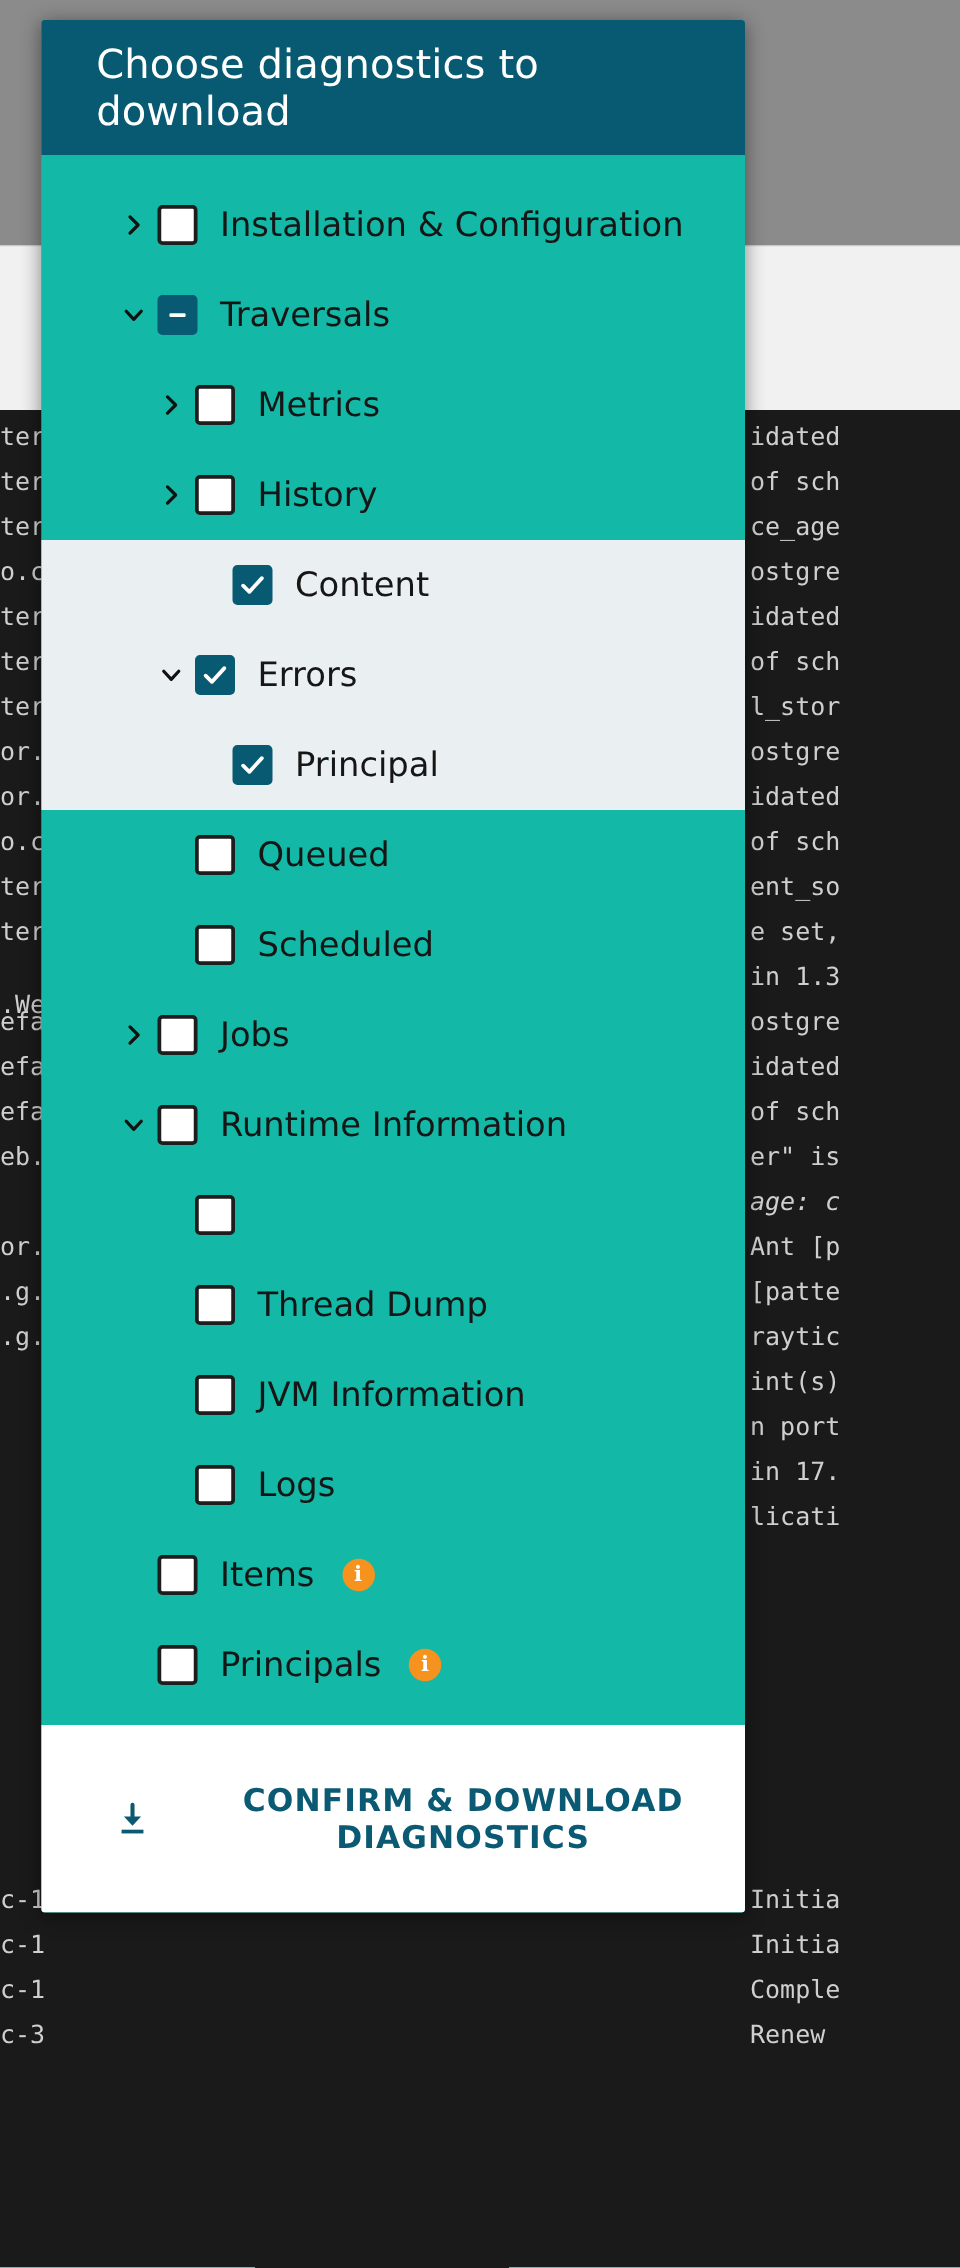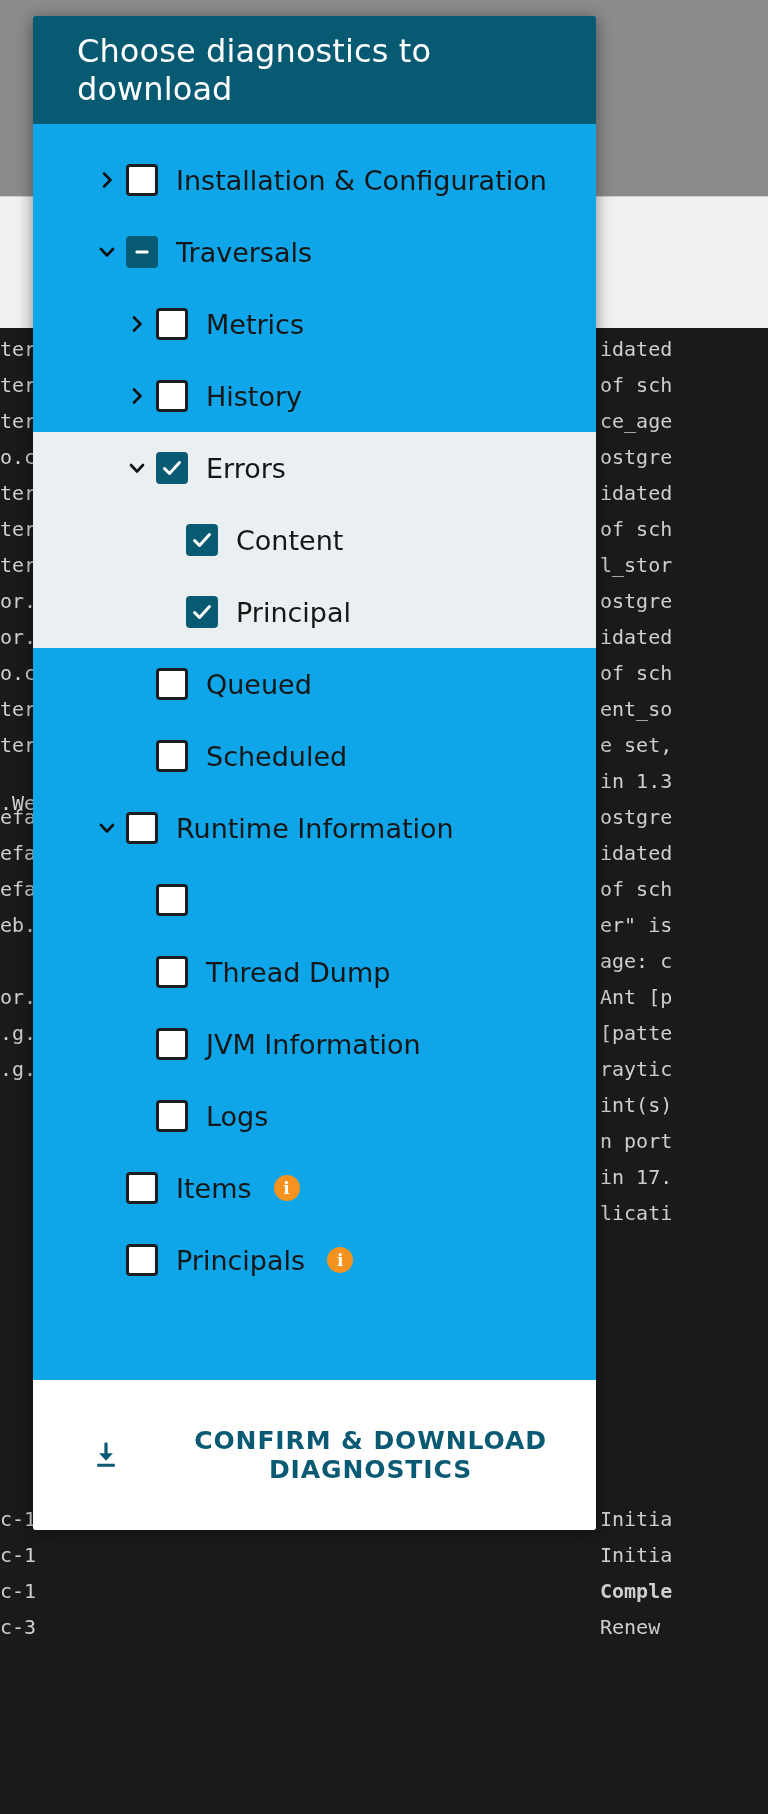--- a/index.html
+++ b/index.html
@@ -33,21 +33,21 @@
     color: #cfcfcf;
     white-space: pre;
     line-height: 22px;
   }
 
   
   #dialog {
     position: absolute;
     left: 33px; top: 16px;
     width: 563px; height: 1514px;
-    background: #0ea5e9;
+    background: #14b8a6;
     border-radius: 3px;
     box-shadow: 0 3px 16px rgba(0,0,0,0.45);
     overflow: hidden;
     z-index: 10;
   }
   #dialog-header {
     height: 108px;
     background: #075A72;
     display: flex;
     align-items: center;
@@ -184,35 +184,35 @@
       <div class="term-line" style="left: 600px; top: 262px;">ostgre</div>
       <div class="term-line" style="left: 600px; top: 298px;">idated</div>
       <div class="term-line" style="left: 600px; top: 334px;">of sch</div>
       <div class="term-line" style="left: 600px; top: 370px;">ent_so</div>
       <div class="term-line" style="left: 600px; top: 406px;">e set,</div>
       <div class="term-line" style="left: 600px; top: 442px;">in 1.3</div>
       <div class="term-line" style="left: 600px; top: 478px;">ostgre</div>
       <div class="term-line" style="left: 600px; top: 514px;">idated</div>
       <div class="term-line" style="left: 600px; top: 550px;">of sch</div>
       <div class="term-line" style="left: 600px; top: 586px;">er" is</div>
-      <div class="term-line" style="left: 600px; top: 622px;">age: c</div>
+      <div class="term-line" style="left: 600px; top: 622px; font-style: italic;">age: c</div>
       <div class="term-line" style="left: 600px; top: 658px;">Ant [p</div>
       <div class="term-line" style="left: 600px; top: 694px;">[patte</div>
       <div class="term-line" style="left: 600px; top: 730px;">raytic</div>
       <div class="term-line" style="left: 600px; top: 766px;">int(s)</div>
       <div class="term-line" style="left: 600px; top: 802px;">n port</div>
       <div class="term-line" style="left: 600px; top: 838px;">in 17.</div>
       <div class="term-line" style="left: 600px; top: 874px;">licati</div>
       <div class="term-line" style="left: 0px; top: 1180px;">c-1</div>
       <div class="term-line" style="left: 0px; top: 1216px;">c-1</div>
       <div class="term-line" style="left: 0px; top: 1252px;">c-1</div>
       <div class="term-line" style="left: 0px; top: 1288px;">c-3</div>
       <div class="term-line" style="left: 600px; top: 1180px;">Initia</div>
       <div class="term-line" style="left: 600px; top: 1216px;">Initia</div>
-      <div class="term-line" style="left: 600px; top: 1252px; font-weight: bold;">Comple</div>
+      <div class="term-line" style="left: 600px; top: 1252px;">Comple</div>
       <div class="term-line" style="left: 600px; top: 1288px;">Renew</div>
     </div>
 </div>
 
 <div id="dialog">
 
   <div id="dialog-header">
     <span id="dialog-title">Choose diagnostics to download</span>
   </div>
 
@@ -250,60 +250,69 @@
       </div>
       <div class="row d1">
         <span class="twisty">
           <svg width="20" height="20" viewBox="0 0 20 20">
             <path d="M7 3.5 L13.5 10 L7 16.5" stroke="#111" stroke-width="2.6" stroke-linecap="round" stroke-linejoin="round" fill="none"></path>
           </svg>
         </span>
         <span class="checkbox"></span>
         <span class="row-label">History</span>
       </div>
-      <div class="row d1 selected">
-        <span class="twisty">
-          <svg width="20" height="20" viewBox="0 0 20 20">
-            <path d="M4 7 L10 13.5 L16 7" stroke="#111" stroke-width="2.6" stroke-linecap="round" stroke-linejoin="round" fill="none"></path>
-          </svg>
-        </span>
+      <div class="row d2 selected">
+        <span class="twisty blank"></span>
         <span class="checkbox checked">
           <svg width="24" height="24" viewBox="0 0 24 24">
             <path d="M4.5 12.5 L9.5 17.5 L19.5 6.5" stroke="#ffffff" stroke-width="3" stroke-linecap="round" stroke-linejoin="round" fill="none"></path>
           </svg>
         </span>
-        <span class="row-label">Errors</span>
-      </div>
-      <div class="row d2 selected">
-        <span class="twisty blank"></span>
+        <span class="row-label">Content</span>
+      </div>
+      <div class="row d1 selected">
+        <span class="twisty">
+          <svg width="20" height="20" viewBox="0 0 20 20">
+            <path d="M4 7 L10 13.5 L16 7" stroke="#111" stroke-width="2.6" stroke-linecap="round" stroke-linejoin="round" fill="none"></path>
+          </svg>
+        </span>
         <span class="checkbox checked">
           <svg width="24" height="24" viewBox="0 0 24 24">
             <path d="M4.5 12.5 L9.5 17.5 L19.5 6.5" stroke="#ffffff" stroke-width="3" stroke-linecap="round" stroke-linejoin="round" fill="none"></path>
           </svg>
         </span>
-        <span class="row-label">Content</span>
+        <span class="row-label">Errors</span>
       </div>
       <div class="row d2 selected">
         <span class="twisty blank"></span>
         <span class="checkbox checked">
           <svg width="24" height="24" viewBox="0 0 24 24">
             <path d="M4.5 12.5 L9.5 17.5 L19.5 6.5" stroke="#ffffff" stroke-width="3" stroke-linecap="round" stroke-linejoin="round" fill="none"></path>
           </svg>
         </span>
         <span class="row-label">Principal</span>
       </div>
       <div class="row d1">
         <span class="twisty blank"></span>
         <span class="checkbox"></span>
         <span class="row-label">Queued</span>
       </div>
       <div class="row d1">
         <span class="twisty blank"></span>
         <span class="checkbox"></span>
         <span class="row-label">Scheduled</span>
+      </div>
+      <div class="row d0">
+        <span class="twisty">
+          <svg width="20" height="20" viewBox="0 0 20 20">
+            <path d="M7 3.5 L13.5 10 L7 16.5" stroke="#111" stroke-width="2.6" stroke-linecap="round" stroke-linejoin="round" fill="none"></path>
+          </svg>
+        </span>
+        <span class="checkbox"></span>
+        <span class="row-label">Jobs</span>
       </div>
       <div class="row d0">
         <span class="twisty">
           <svg width="20" height="20" viewBox="0 0 20 20">
             <path d="M4 7 L10 13.5 L16 7" stroke="#111" stroke-width="2.6" stroke-linecap="round" stroke-linejoin="round" fill="none"></path>
           </svg>
         </span>
         <span class="checkbox"></span>
         <span class="row-label">Runtime Information</span>
       </div>

